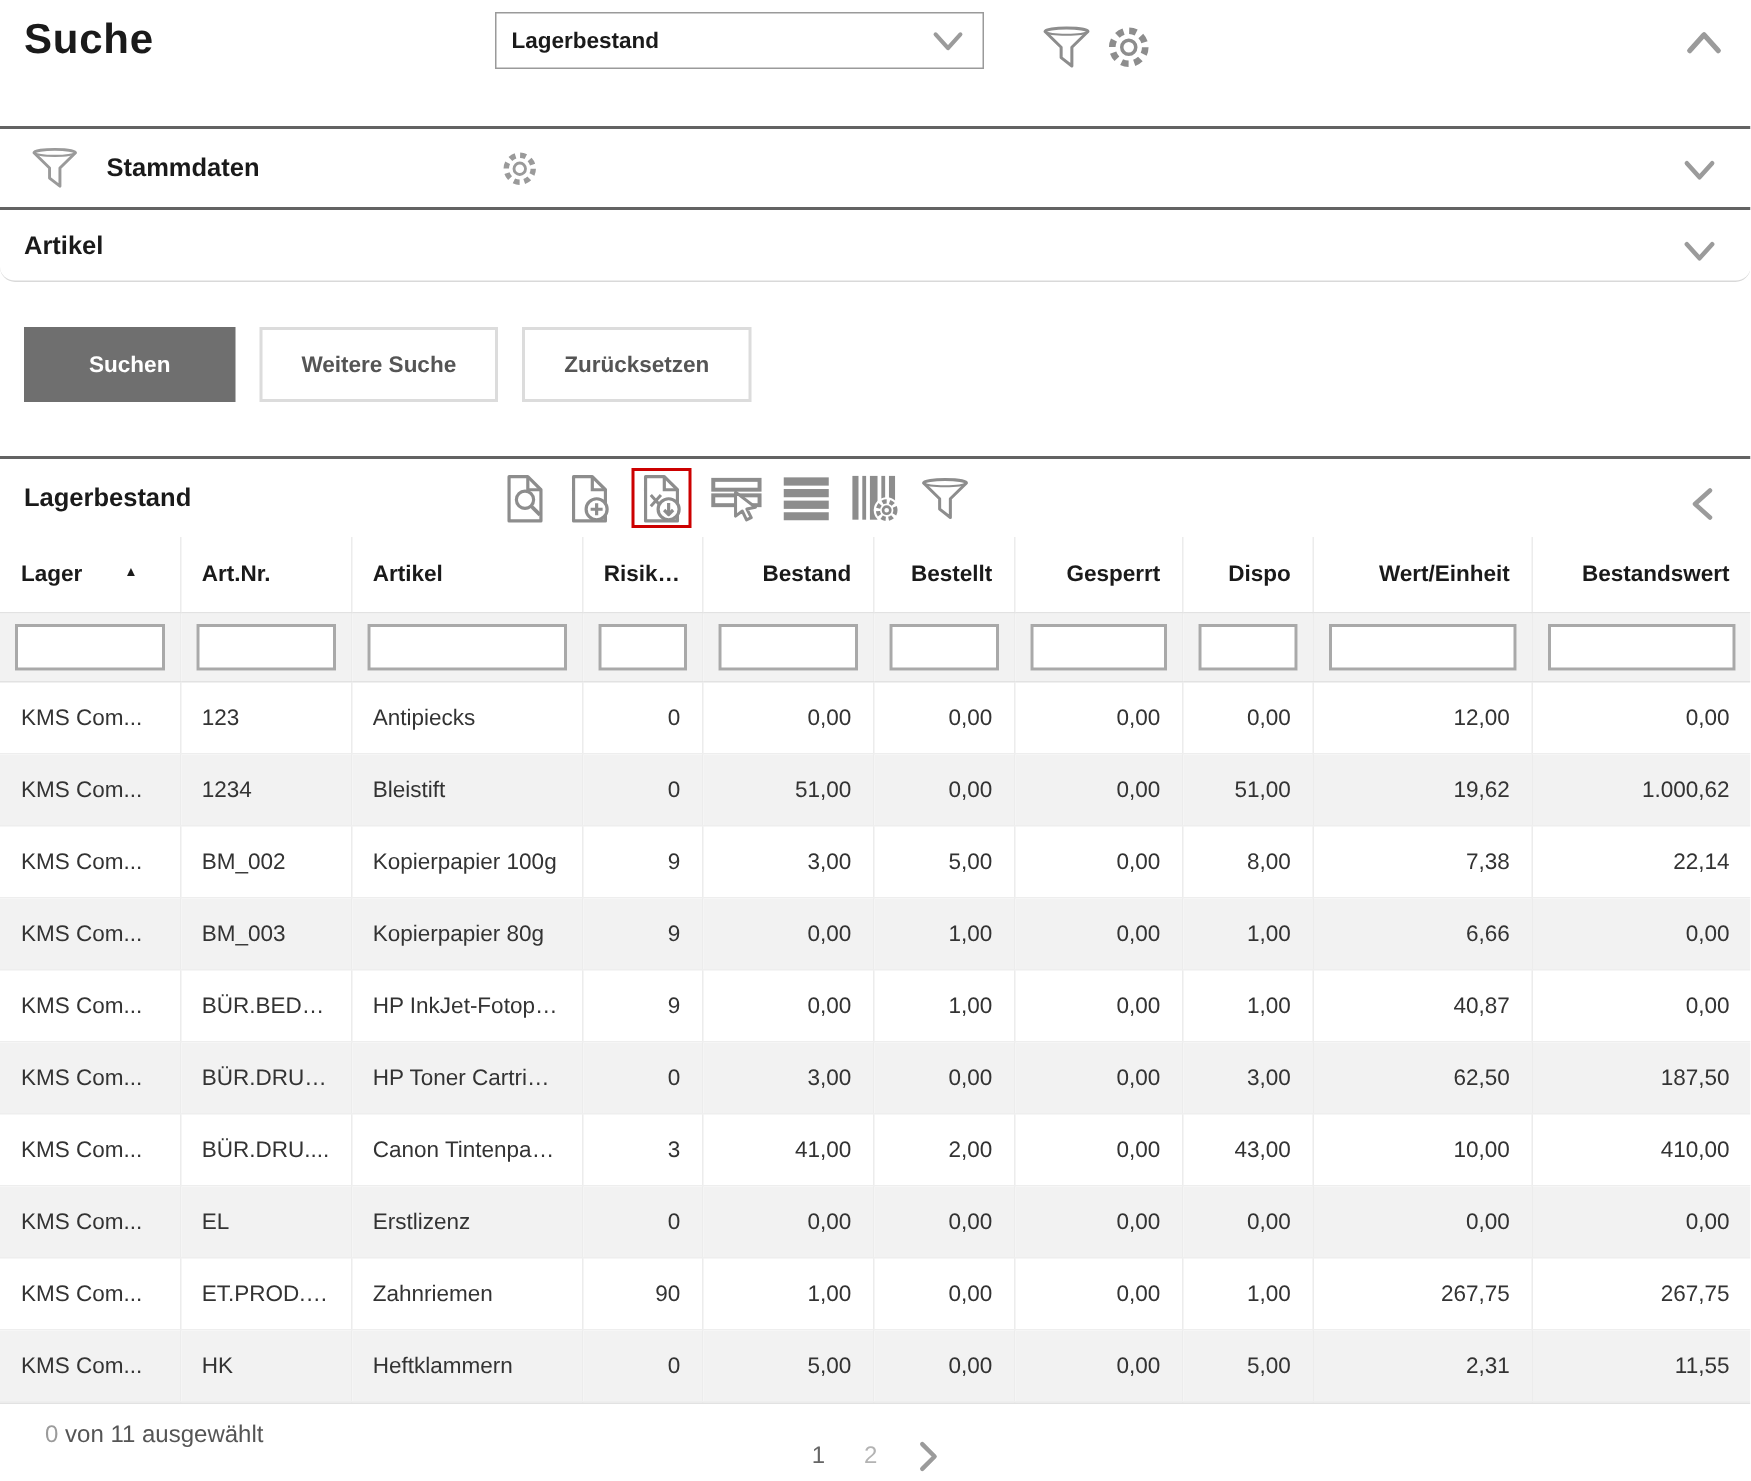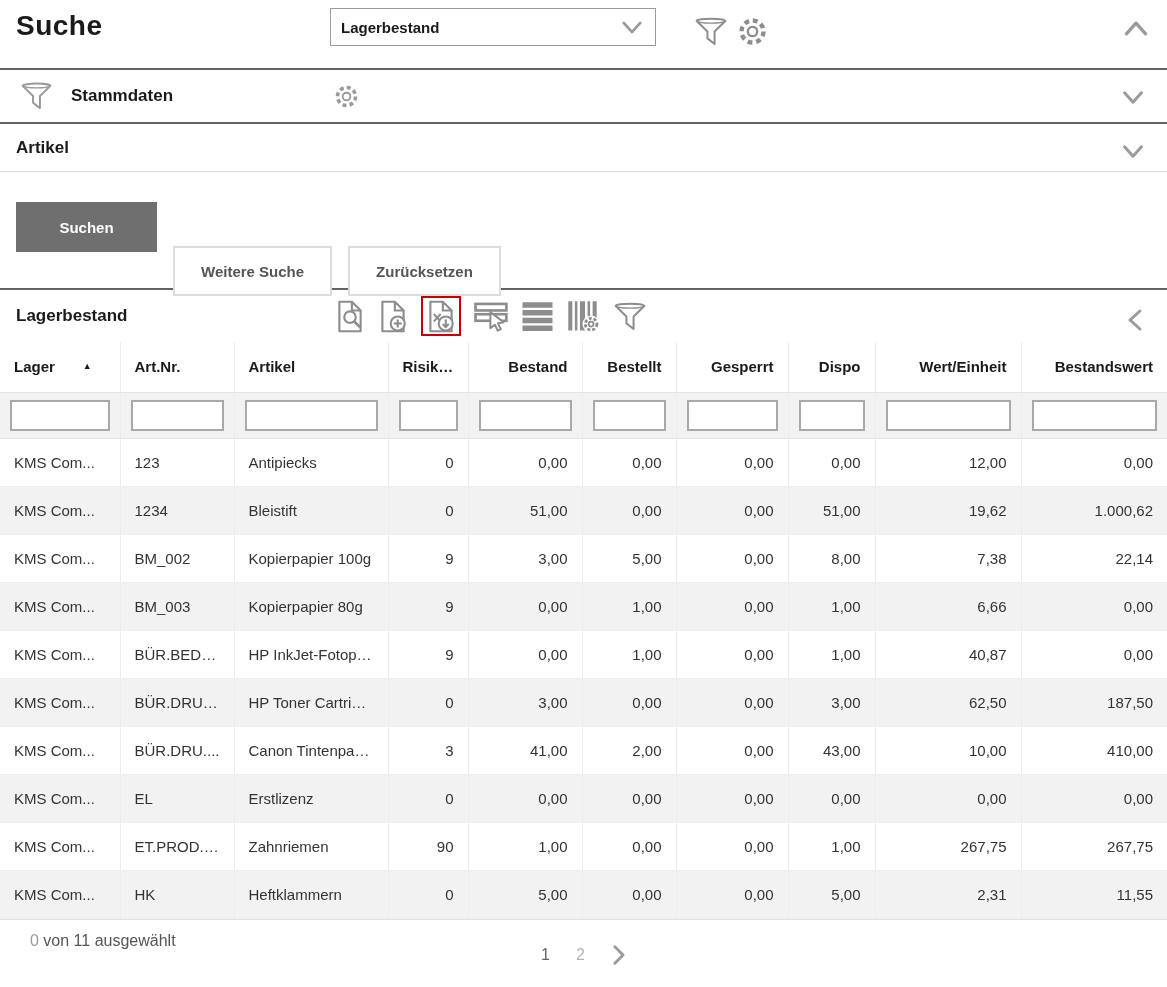--- a/index.html
+++ b/index.html
@@ -3,47 +3,47 @@
 <meta charset="utf-8">
 <style>
   * { box-sizing: border-box; margin: 0; padding: 0; }
   html,body { width:1167px; height:987px; background:#fff; overflow:hidden;
     font-family:"Liberation Sans", sans-serif; color:#1a1a1a; }
 
   .icon { display:inline-block; vertical-align:middle; }
   svg { display:block; }
 
   
-  .top-header { position:relative; height:68px; }
+  .top-header { position:relative; height:84px; }
   .page-title { position:absolute; left:16px; top:10px; font-size:28px; font-weight:bold; letter-spacing:0.5px; }
   .view-select { position:absolute; left:330px; top:8px; width:326px; height:38px;
     border:1px solid #9a9a9a; background:#fff; display:flex; align-items:center;
     justify-content:space-between; padding:0 12px 0 10px; cursor:pointer; }
   .view-select .val { font-size:15px; font-weight:bold; }
   .hdr-funnel { position:absolute; left:694px; top:16px; }
   .hdr-gear  { position:absolute; left:736px; top:15px; }
   .hdr-collapse { position:absolute; right:18px; top:20px; }
 
   .divider-dark { height:2px; background:#636363; }
 
   
-  .section-row { position:relative; height:52px; display:flex; align-items:center; }
+  .section-row { position:relative; height:52px; display:flex; align-items:center;border-radius:10px; }
   .section-row .sec-funnel { margin-left:20px; }
   .section-label { font-size:17px; font-weight:bold; margin-left:18px; }
   .sec-gear { position:absolute; left:333px; top:13px; }
   .sec-chevron { position:absolute; right:22px; top:20px; }
   .artikel-row { height:48px; border-bottom:1px solid #d9d9d9; }
   .artikel-row .section-label { margin-left:16px; }
 
   
   .button-bar { display:flex; gap:16px; padding:30px 0 0 16px; height:116px; }
   .btn { height:50px; padding:0 26px; font-size:15px; font-weight:bold;
     font-family:"Liberation Sans", sans-serif; cursor:pointer; }
   .btn-primary { background:#6f6f6f; color:#fff; border:none; min-width:141px; }
-  .btn-outline { background:#fff; color:#555; border:2px solid #dcdcdc;margin-top:44px; }
+  .btn-outline { background:#fff; color:#555; border:2px solid #dcdcdc; }
 
   
   .results-header { position:relative; height:52px; display:flex; align-items:center; }
   .results-title { font-size:17px; font-weight:bold; margin-left:16px; }
   .toolbar { position:absolute; left:335px; top:0; height:52px; display:flex; align-items:center; gap:13px; }
   .tool-btn { background:none; border:none; padding:0; cursor:pointer; height:36px; display:flex; align-items:center; }
   .tool-btn.highlighted { border:2px solid #cc0000; padding:2px 3px; height:40px; }
   .results-collapse { position:absolute; right:24px; top:18px; }
 
   

